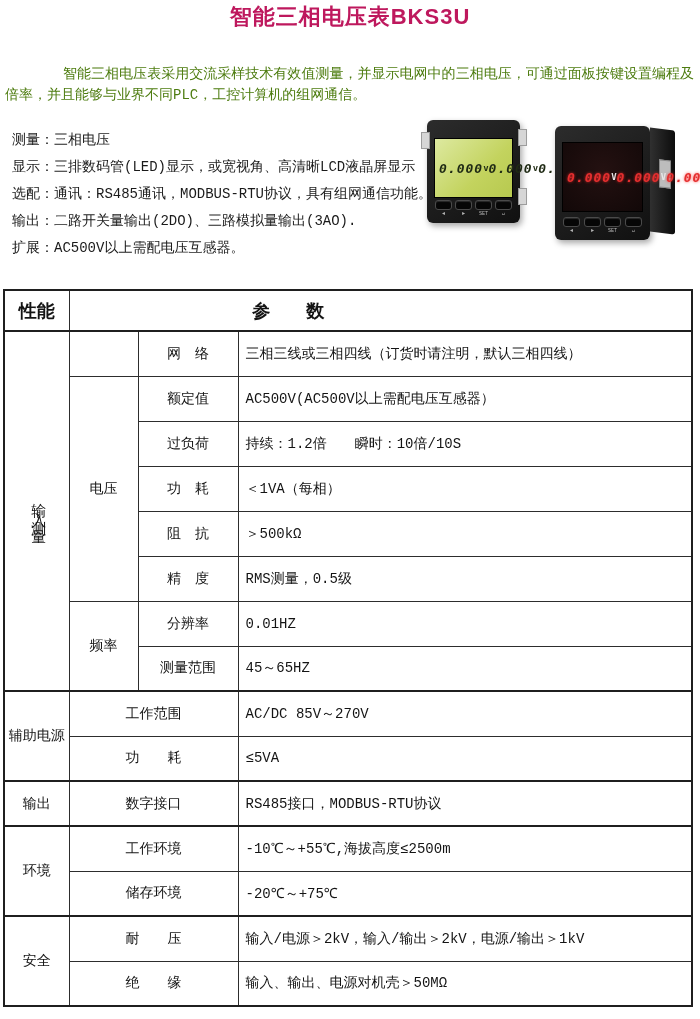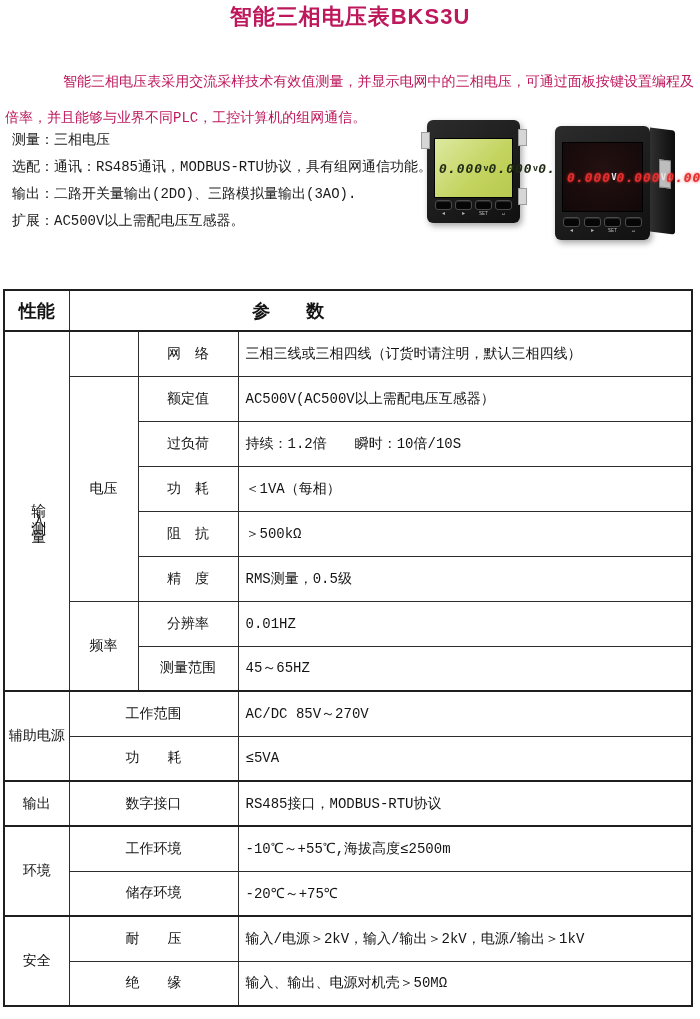--- a/index.html
+++ b/index.html
@@ -9,21 +9,21 @@
   }
   
   .title{
     position:absolute;top:2px;left:0;right:0;margin:0;text-align:center;
     font-family:"Liberation Sans","DejaVu Sans",sans-serif;
     font-size:22px;font-weight:700;color:#be185d;letter-spacing:1px;
   }
   
   .intro{
     position:absolute;top:64px;left:5px;width:689px;margin:0;
-    font-size:14px;line-height:36px;text-align:justify;text-indent:58px;color:#be185d;
+    font-size:14px;line-height:21px;text-align:justify;text-indent:58px;color:#4d7c0f;
   }
   
   .features{
     position:absolute;top:119px;left:4px;margin:8px;padding:0;list-style:none;
     font-size:14px;color:#1a1a1a;
   }
   .features li{line-height:27px;white-space:nowrap;}
   
   .meters{position:absolute;left:427px;top:110px;width:270px;height:136px;display:flex;align-items:flex-start;}
   .meter{position:relative;background:linear-gradient(145deg,#2c2c2c,#101010);border-radius:6px;box-shadow:2px 3px 6px rgba(0,0,0,.35);}
@@ -69,20 +69,21 @@
 </style>
 </head>
 <body>
 
 <h1 class="title">智能三相电压表BKS3U</h1>
 
 <p class="intro">智能三相电压表采用交流采样技术有效值测量，并显示电网中的三相电压，可通过面板按键设置编程及倍率，并且能够与业界不同PLC，工控计算机的组网通信。</p>
 
 <ul class="features">
   <li>测量：三相电压</li>
+  <li>显示：三排数码管(LED)显示，或宽视角、高清晰LCD液晶屏显示</li>
   <li>选配：通讯：RS485通讯，MODBUS-RTU协议，具有组网通信功能。</li>
   <li>输出：二路开关量输出(2DO)、三路模拟量输出(3AO).</li>
   <li>扩展：AC500V以上需配电压互感器。</li>
 </ul>
 
 <div class="meters">
 
   <div class="meter meter-lcd">
     <div class="clip rt"></div>
     <div class="clip rb"></div>

